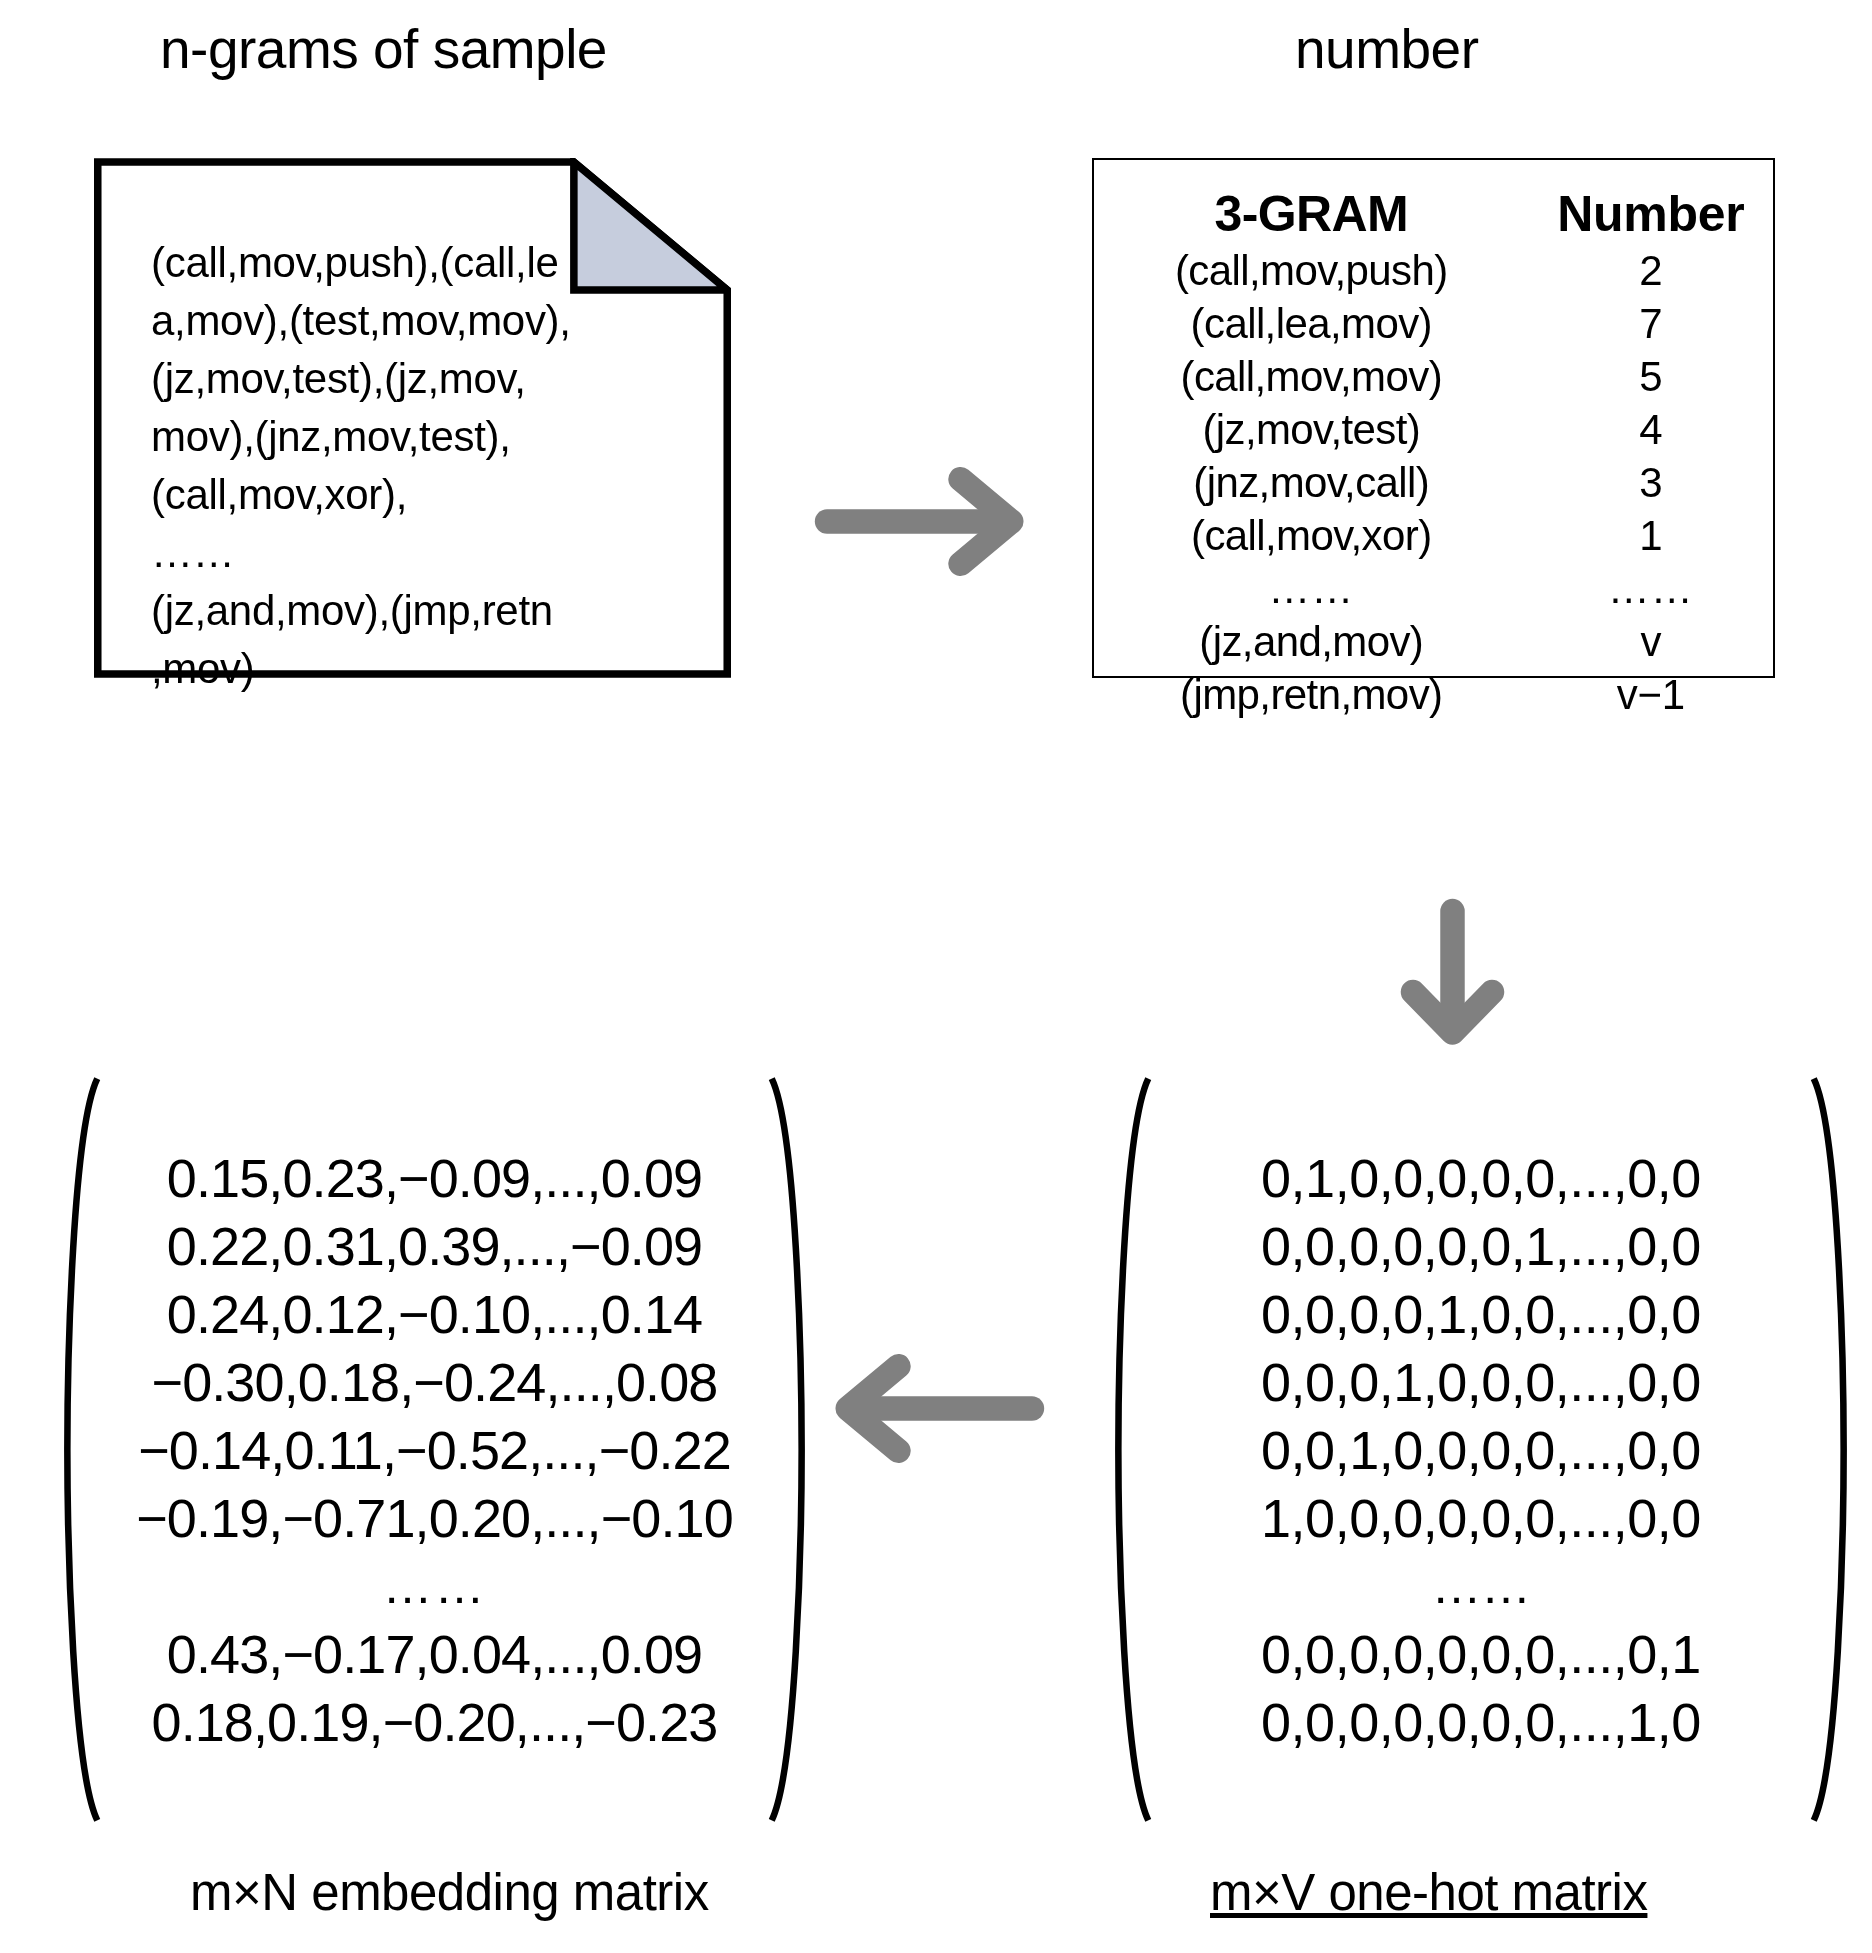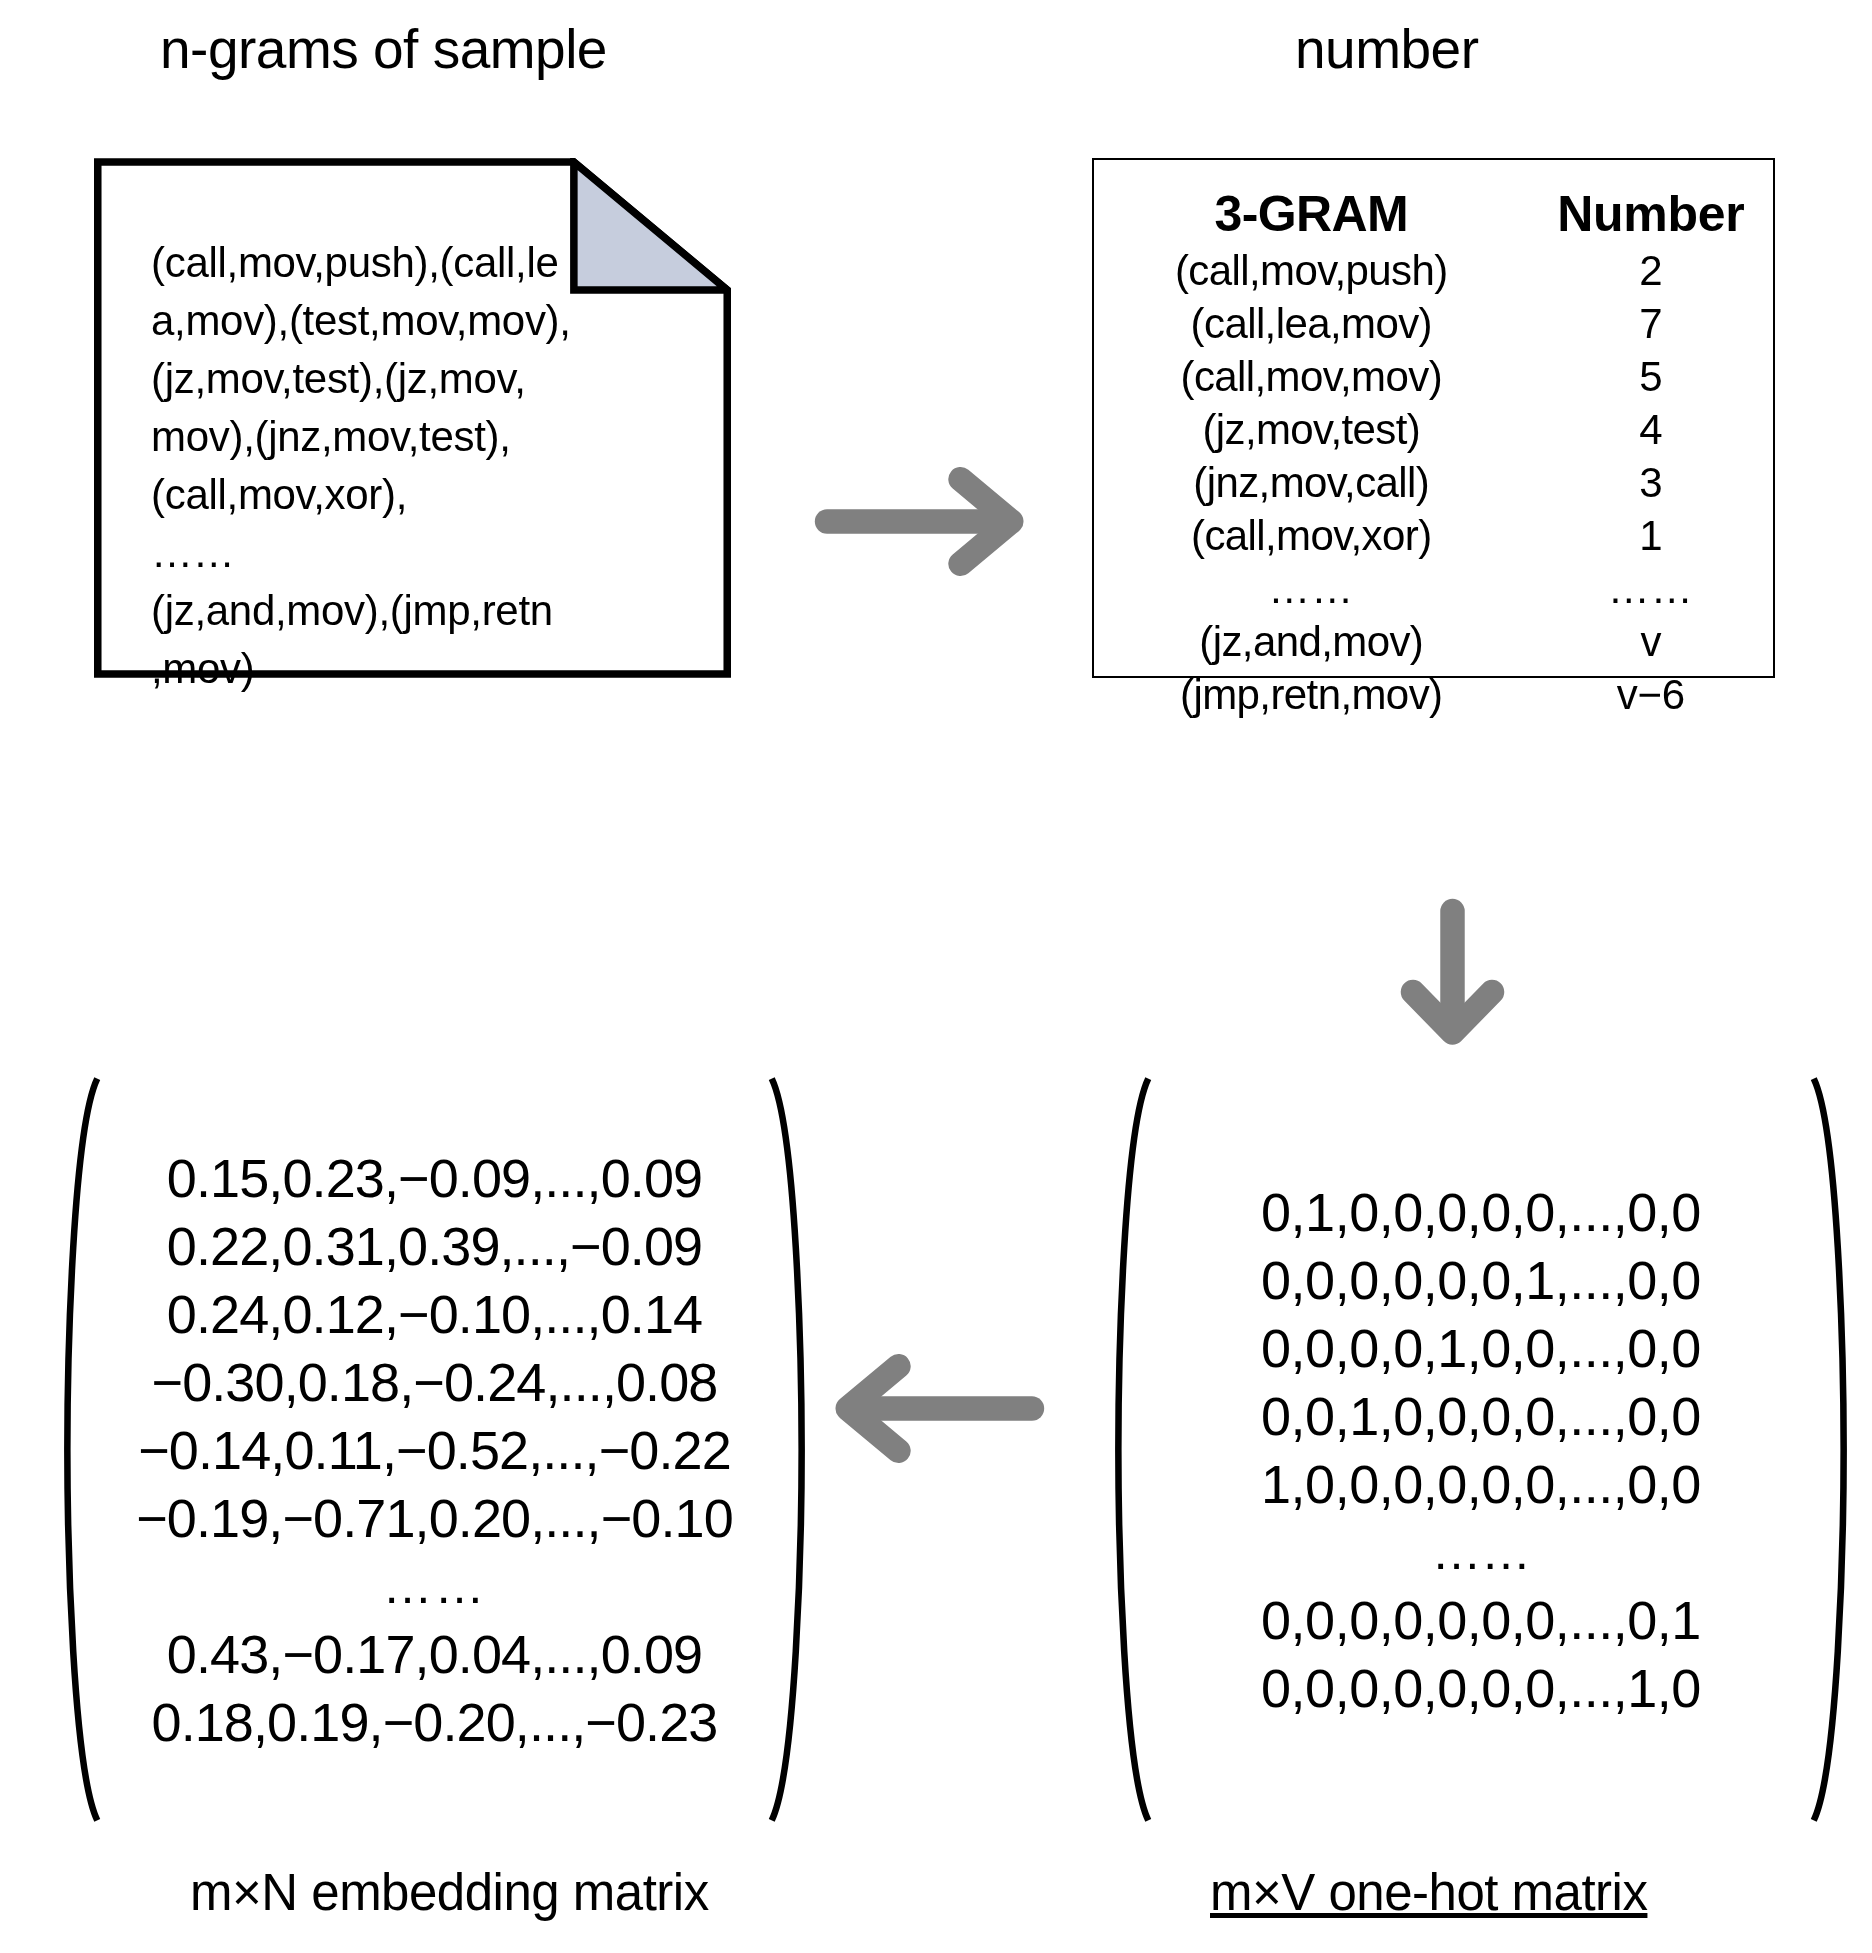--- a/index.html
+++ b/index.html
@@ -202,21 +202,21 @@
     <div class="trow">
       <div class="tc-gram dots-cell">……</div>
       <div class="tc-num dots-cell">……</div>
     </div>
     <div class="trow">
       <div class="tc-gram">(jz,and,mov)</div>
       <div class="tc-num">v</div>
     </div>
     <div class="trow">
       <div class="tc-gram">(jmp,retn,mov)</div>
-      <div class="tc-num">v−6</div>
+      <div class="tc-num">v−1</div>
     </div>
 
   </div>
 </div>
 
 <div class="arrow" id="arrow-right-top">
   <svg width="235" height="113" viewBox="0 0 250 120" xmlns="http://www.w3.org/2000/svg">
     <g fill="none" stroke="#808080" stroke-width="26" stroke-linecap="round" stroke-linejoin="round">
       <line x1="16" y1="60" x2="210" y2="60"></line>
       <polyline points="158,15 212,60 158,105"></polyline>
@@ -269,20 +269,21 @@
 <div class="matrix" id="matrix-onehot">
   <div class="bracket">
     <svg viewBox="0 0 46 800" preserveAspectRatio="none" xmlns="http://www.w3.org/2000/svg">
       <path d="M42,6 C16,60 10,300 10,400 C10,500 16,740 42,794" fill="none" stroke="#000000" stroke-width="7"></path>
     </svg>
   </div>
   <div class="matrix-rows">
     <div class="mrow">0,1,0,0,0,0,0,...,0,0</div>
     <div class="mrow">0,0,0,0,0,0,1,...,0,0</div>
     <div class="mrow">0,0,0,0,1,0,0,...,0,0</div>
+    <div class="mrow">0,0,0,1,0,0,0,...,0,0</div>
     <div class="mrow">0,0,1,0,0,0,0,...,0,0</div>
     <div class="mrow">1,0,0,0,0,0,0,...,0,0</div>
     <div class="mrow dots">……</div>
     <div class="mrow">0,0,0,0,0,0,0,...,0,1</div>
     <div class="mrow">0,0,0,0,0,0,0,...,1,0</div>
   </div>
   <div class="bracket">
     <svg viewBox="0 0 46 800" preserveAspectRatio="none" xmlns="http://www.w3.org/2000/svg">
       <path d="M4,6 C30,60 36,300 36,400 C36,500 30,740 4,794" fill="none" stroke="#000000" stroke-width="7"></path>
     </svg>

